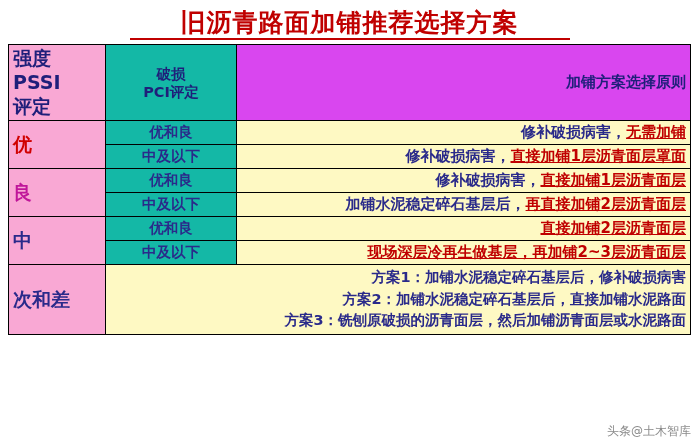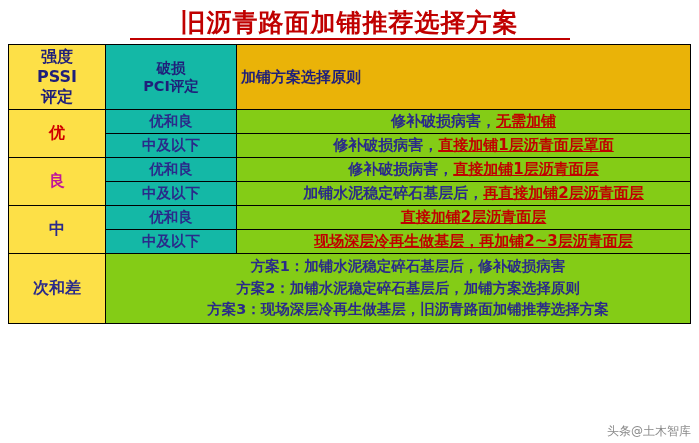--- a/index.html
+++ b/index.html
@@ -40,44 +40,44 @@
   td,th{
     border:1px solid #000000;
     padding:2px 4px;
     font-size:14.5px;
     font-weight:bold;
     color:#2a2a8a;
     font-family:"DejaVu Sans","Liberation Sans",sans-serif;
     vertical-align:middle;
   }
   .hdr{
-    text-align:left;
-    background:#eab308;
+    text-align:right;
+    background:#d946ef;
     font-size:15px;
     line-height:1.25;
     color:#1f1f7a;
   }
   .grade{
-    text-align:center;
+    text-align:left;
     width:88px;
-    font-size:16px;
-    background:#fde047;
+    font-size:19px;
+    background:#f9a8d4;
   }
   .g-red{color:#d00000;}
   .g-pink{color:#c0169a;}
   .g-blue{color:#2a2a8a;}
   .pci{
     text-align:center;
     width:122px;
     background:#14b8a6;
     font-size:14.5px;
   }
   .rule{
-    text-align:center;
-    background:#84cc16;
+    text-align:right;
+    background:#fef9c3;
     padding-left:24px;
     font-size:15px;
     white-space:nowrap;
   }
   .rule .u{
     color:#c00000;
     text-decoration:underline;
   }
   .rule .n{color:#2a2a8a;}
   .multi{
@@ -145,21 +145,21 @@
       </tr>
       <tr>
         <td class="pci">中及以下</td>
         <td class="rule"><span class="n"></span><span class="u">现场深层冷再生做基层，再加铺2~3层沥青面层</span></td>
       </tr>
 
       <tr>
         <td class="grade g-blue">次和差</td>
         <td class="rule multi" colspan="2">
           <div>方案1：加铺水泥稳定碎石基层后，修补破损病害</div>
-          <div>方案2：加铺水泥稳定碎石基层后，加铺方案选择原则</div>
-          <div>方案3：现场深层冷再生做基层，旧沥青路面加铺推荐选择方案</div>
+          <div>方案2：加铺水泥稳定碎石基层后，直接加铺水泥路面</div>
+          <div>方案3：铣刨原破损的沥青面层，然后加铺沥青面层或水泥路面</div>
         </td>
       </tr>
     </tbody>
   </table>
 
   <div id="watermark">头条@土木智库</div>
 </div>
 
 </body></html>

